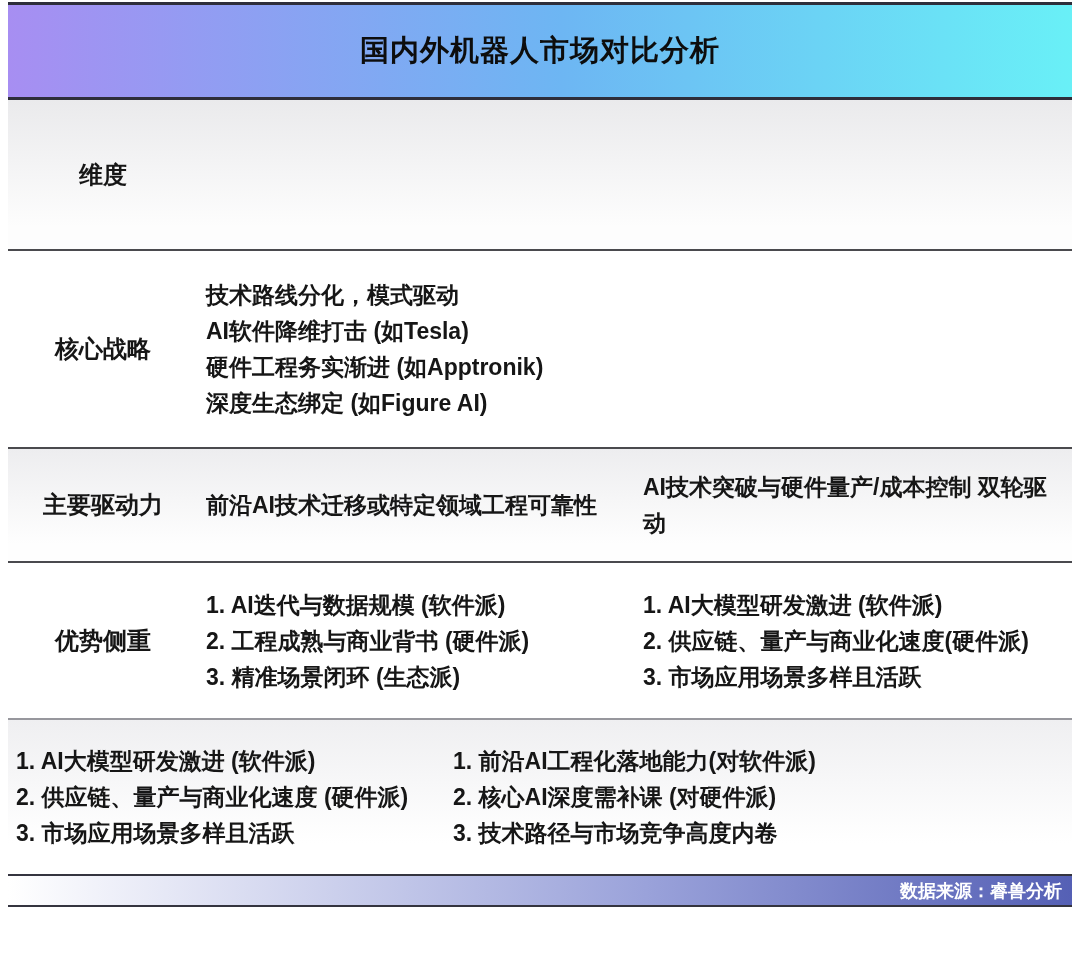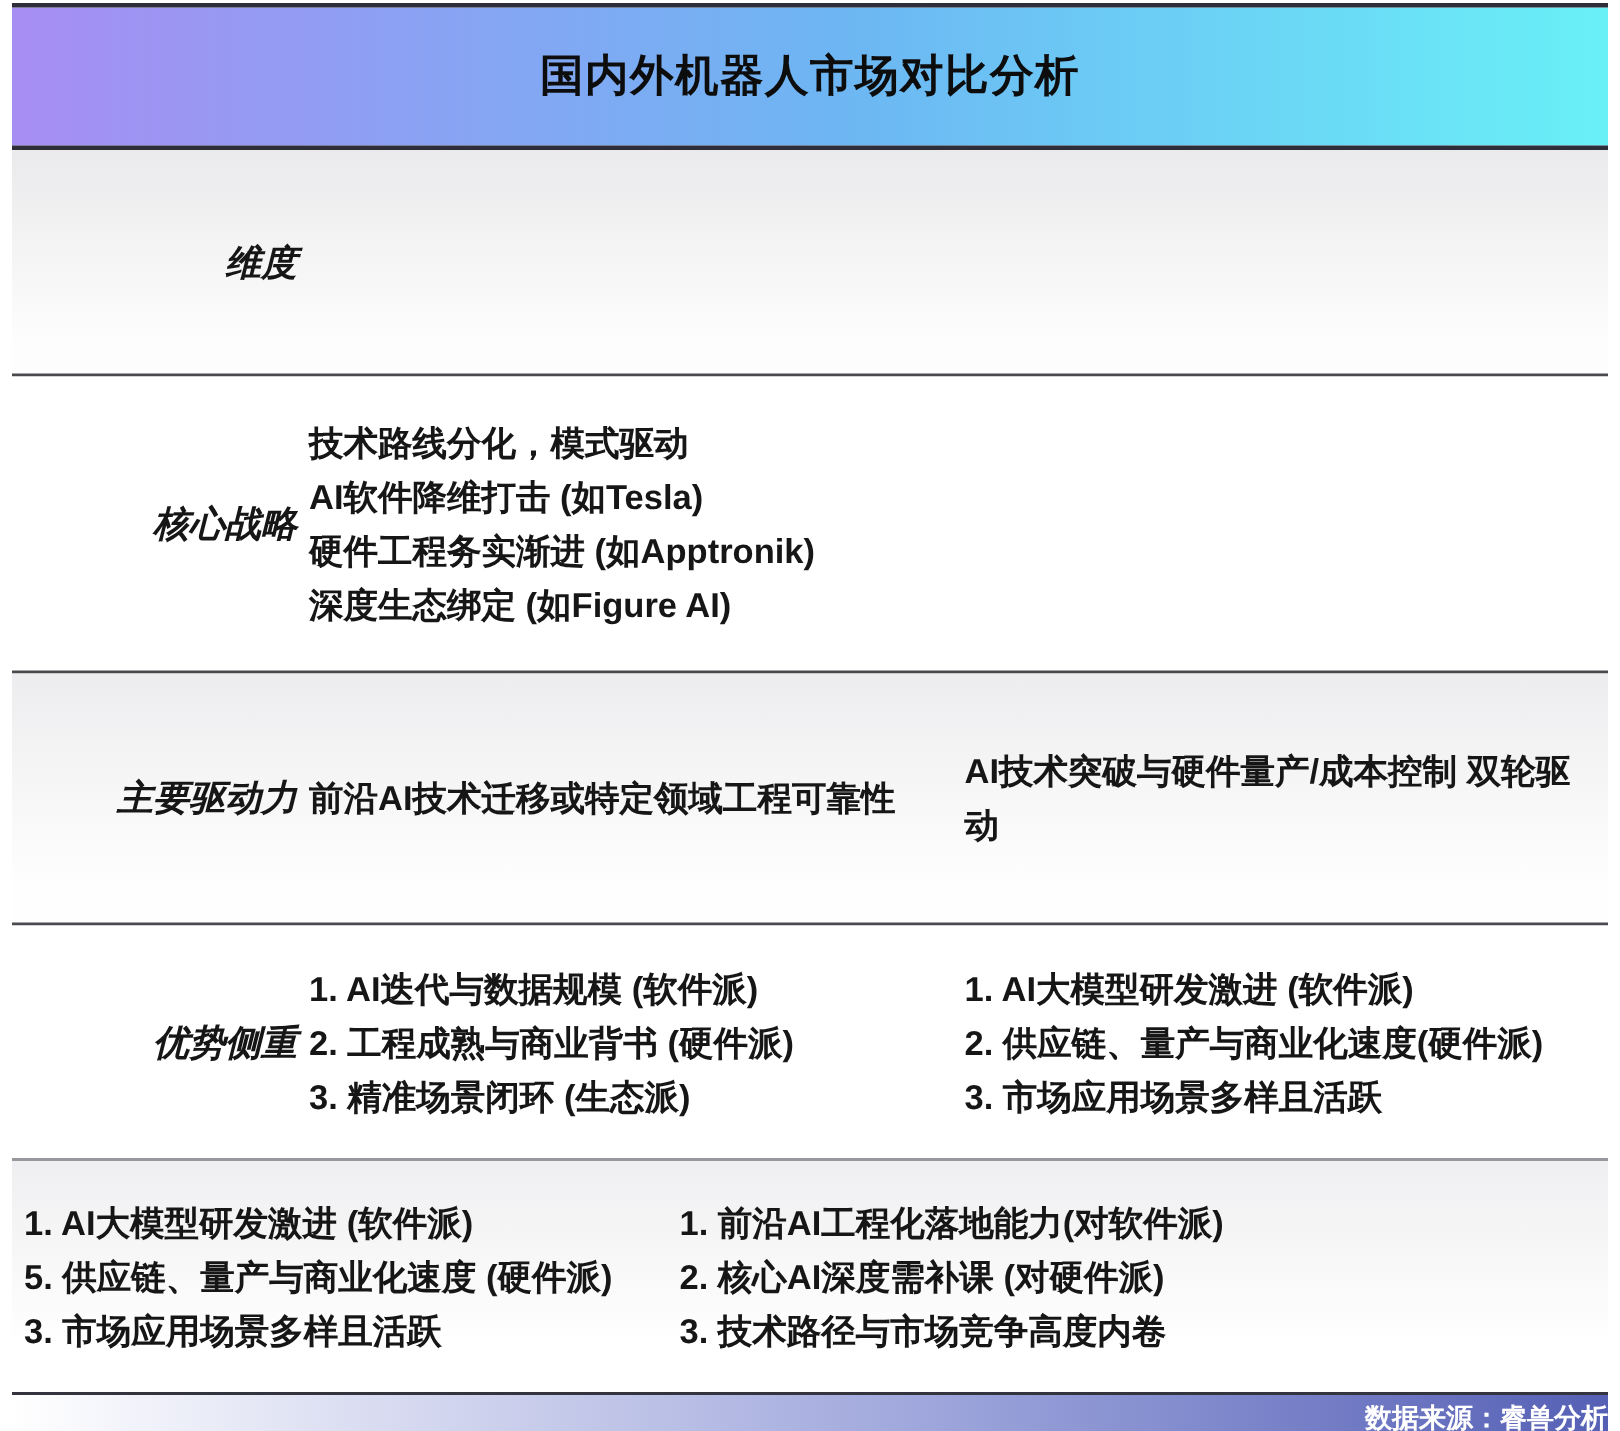--- a/index.html
+++ b/index.html
@@ -32,24 +32,23 @@
     letter-spacing: 1px;
     color: #0d0d0d;
   }
   .row {
     display: flex;
     align-items: center;
     box-sizing: border-box;
   }
   .c1 {
     width: 190px;
-    text-align: right;
+    text-align: center;
     font-size: 24px;
     flex: 0 0 auto;
-    font-style: italic;
   }
   .c2 {
     width: 437px;
     flex: 0 0 auto;
     padding-left: 8px;
     box-sizing: border-box;
     font-size: 23px;
   }
   .c3 {
     flex: 1 1 auto;
@@ -64,41 +63,42 @@
     height: 151px;
     background: linear-gradient(180deg, #eaeaec 0%, #fdfdfd 85%);
     border-bottom: 2px solid #4a4a4e;
   }
   .row-strategy {
     height: 198px;
     background: #ffffff;
     border-bottom: 2px solid #4a4a4e;
   }
   .row-driver {
-    height: 168px;
+    height: 114px;
     background: linear-gradient(180deg, #ededef 0%, #fefefe 85%);
     border-bottom: 2px solid #4a4a4e;
   }
   .row-advantage {
     height: 157px;
     background: #ffffff;
     border-bottom: 2px solid #97979d;
   }
   .row-challenge {
     height: 154px;
     background: linear-gradient(180deg, #efeff1 0%, #ffffff 80%);
   }
   .footer-bar {
     height: 29px;
     border-top: 2px solid #34343f;
     border-bottom: 2px solid #34343f;
     background: linear-gradient(90deg, #ffffff 0%, #9aa2da 60%, #5560b5 100%);
     display: flex;
     align-items: center;
     justify-content: flex-end;
+    padding-right: 10px;
     font-size: 18px;
     color: #ffffff;
   }
 </style>
 </head>
 <body>
 
 <div class="page">
 
   <div class="header-bar">
@@ -139,21 +139,21 @@
     <div class="c3">
       <div class="line">1. AI大模型研发激进 (软件派)</div>
       <div class="line">2. 供应链、量产与商业化速度(硬件派)</div>
       <div class="line">3. 市场应用场景多样且活跃</div>
     </div>
   </div>
 
   <div class="row row-challenge">
     <div class="c2">
       <div class="line">1. AI大模型研发激进 (软件派)</div>
-      <div class="line">5. 供应链、量产与商业化速度 (硬件派)</div>
+      <div class="line">2. 供应链、量产与商业化速度 (硬件派)</div>
       <div class="line">3. 市场应用场景多样且活跃</div>
     </div>
     <div class="c3">
       <div class="line">1. 前沿AI工程化落地能力(对软件派)</div>
       <div class="line">2. 核心AI深度需补课 (对硬件派)</div>
       <div class="line">3. 技术路径与市场竞争高度内卷</div>
     </div>
   </div>
 
   <div class="footer-bar">

